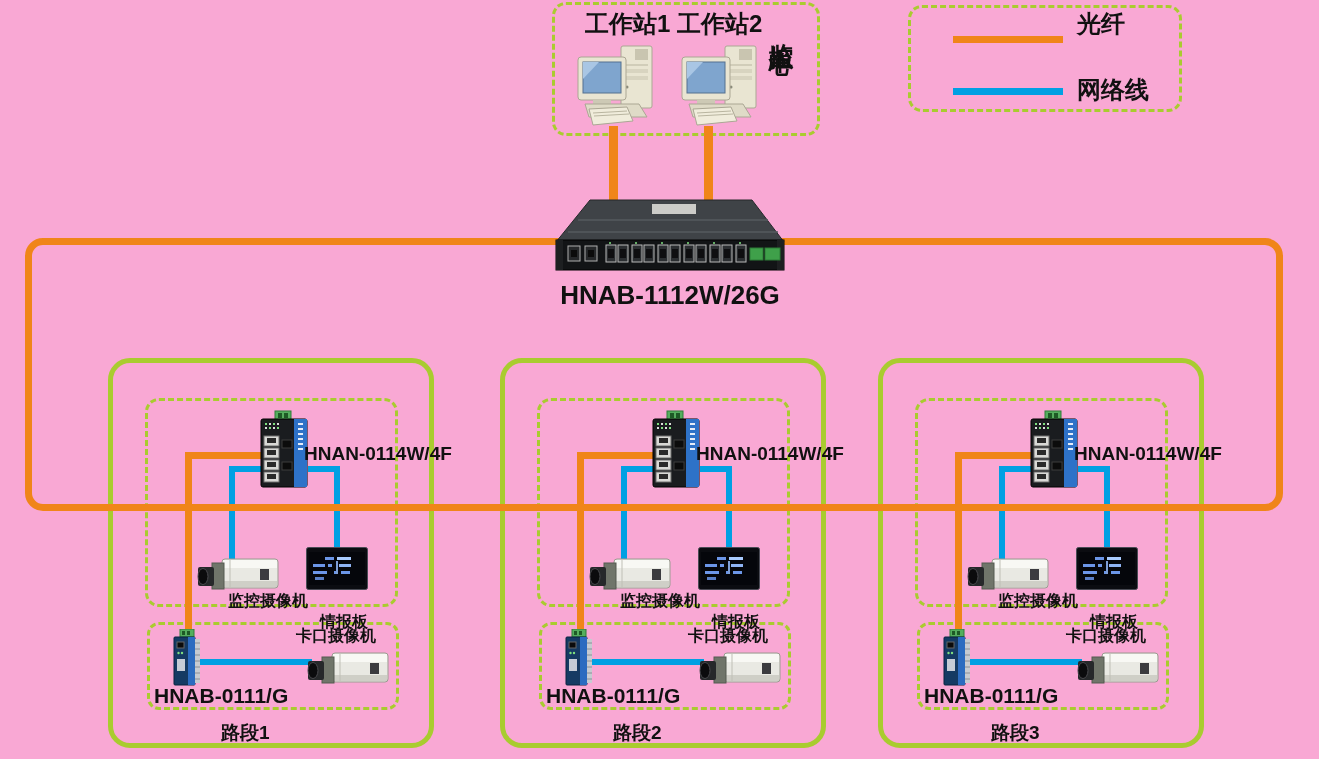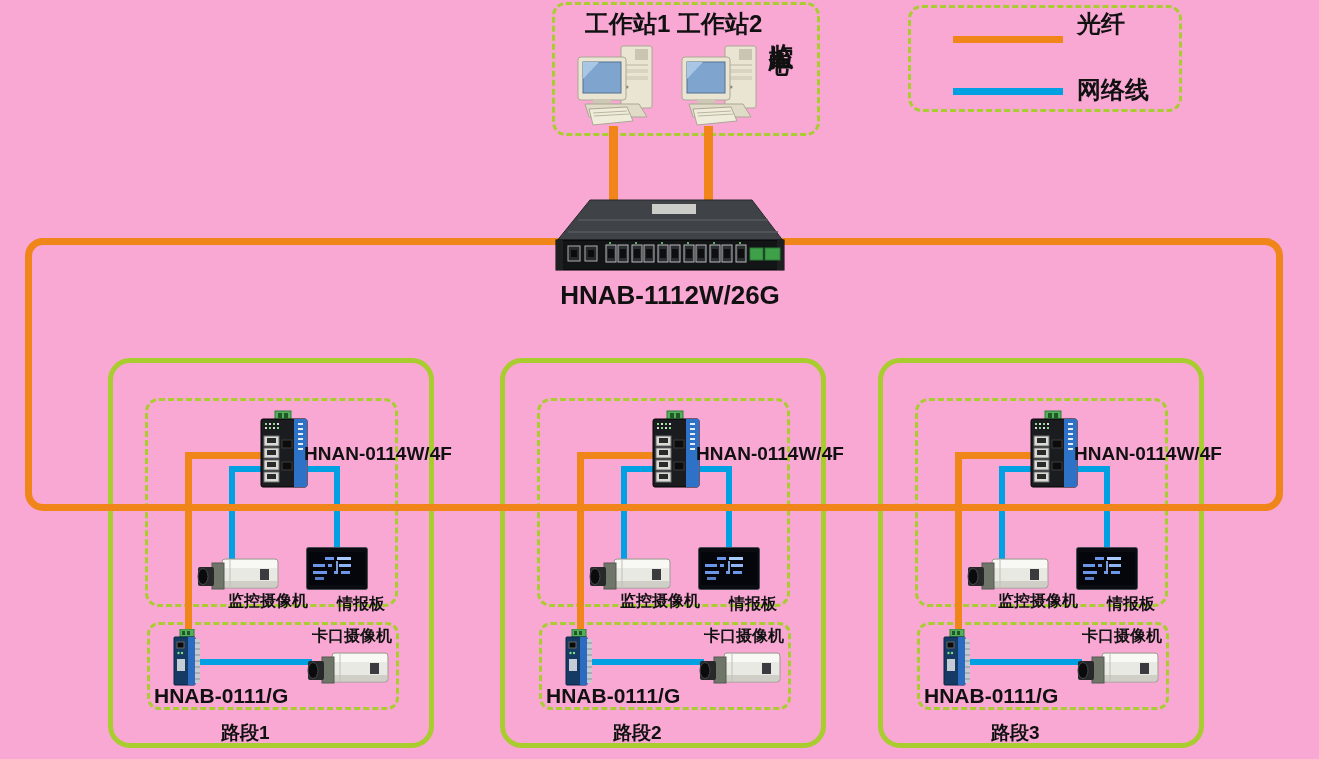--- a/index.html
+++ b/index.html
@@ -52,22 +52,22 @@
   .bbh{left:92px;top:659px;width:112px;height:6px;}
   .dev{position:absolute;z-index:3;line-height:0;}
   .dev.sw{left:150px;top:410px;}
   .dev.cam1{left:88px;top:554px;}
   .dev.board{left:198px;top:547px;}
   .dev.conv{left:64px;top:629px;}
   .dev.cam2{left:198px;top:648px;}
   .lbl{position:absolute;z-index:4;font-weight:bold;color:#111;white-space:nowrap;}
   .sw-lbl{left:196px;top:443px;font-size:19px;}
   .cam1-lbl{left:86px;top:591px;width:92px;text-align:center;font-size:16px;margin-left:28px;}
-  .board-lbl{left:200px;top:594px;width:60px;text-align:left;font-size:16px;margin-left:29px;}
-  .cam2-lbl{left:188px;top:626px;width:96px;text-align:right;font-size:16px;font-family:Liberation Mono, monospace;}
+  .board-lbl{left:200px;top:612px;width:60px;text-align:right;font-size:16px;}
+  .cam2-lbl{left:188px;top:626px;width:96px;text-align:left;font-size:16px;font-family:Liberation Mono, monospace;}
   .conv-lbl{left:46px;top:684px;font-size:21px;}
   .road-lbl{left:113px;top:720px;width:100px;text-align:left;font-size:19px;}
 </style>
 </head>
 <body>
 
 <div id="stage">
 
   <div id="ring"></div>
   <div class="drop" id="drop1"></div>

